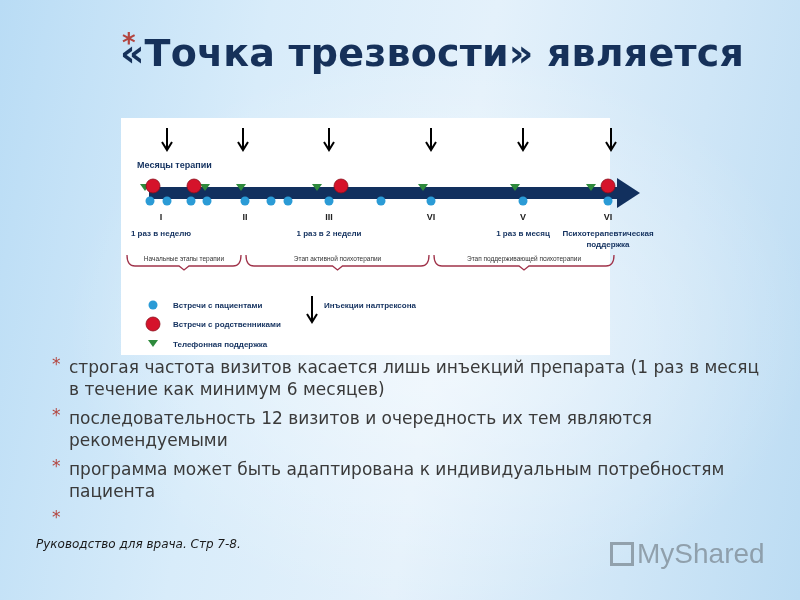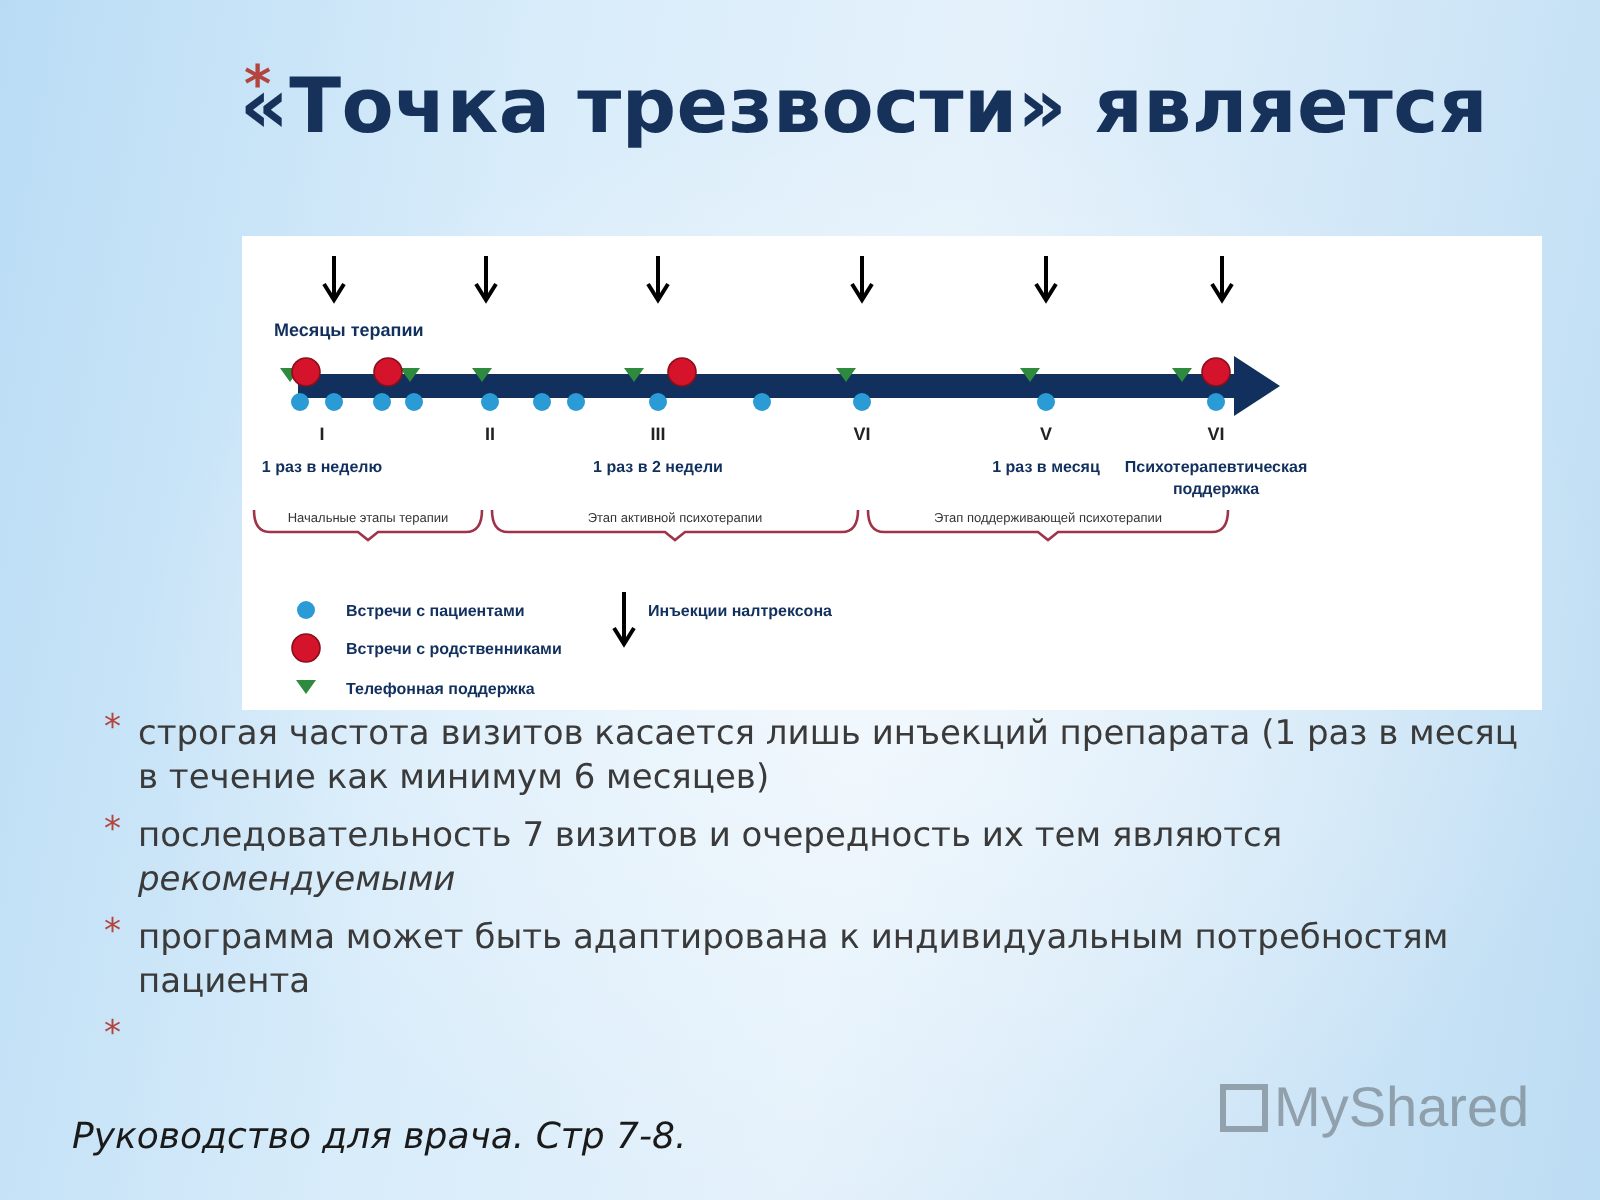--- a/index.html
+++ b/index.html
@@ -18,38 +18,38 @@
     font-size: 26px; font-weight: bold; line-height: 1;
   }
   .title {
     position: absolute; right: 56px; top: 30px; text-align: right;
     color: #16315a; font-family: "DejaVu Sans", sans-serif; font-weight: bold;
     font-size: 38px; line-height: 46px; letter-spacing: 0.2px;
   }
   .title .line { display: block; }
 
   .diagram {
-    position: absolute; left: 121px; top: 118px; width: 650px; height: 237px;
+    position: absolute; left: 121px; top: 118px; width: 489px; height: 237px;
     background: #ffffff;
   }
   .diagram svg { position: absolute; left: 0; top: 0; }
   .d-text { font-family: "Liberation Sans", sans-serif; }
 
   .bullets {
     position: absolute; left: 52px; top: 356px; width: 720px;
     color: #3a3a3a; font-family: "DejaVu Sans", sans-serif; font-size: 17px;
   }
   .bullet { position: relative; padding-left: 17px; margin-bottom: 7px; line-height: 22px; }
   .bullet .star {
     position: absolute; left: 0; top: -3px; color: #b3453f; font-size: 17px;
   }
-  .bullet .em { font-style: italic; }
+  .bullet .em { }
   .footnote {
-    position: absolute; left: 36px; top: 558px; color: #1a1a1a;
-    font-family: "DejaVu Sans", sans-serif; font-style: italic; font-size: 18px;
+    position: absolute; left: 36px; top: 537px; color: #1a1a1a;
+    font-family: "DejaVu Sans", sans-serif; font-style: italic; font-size: 12px;
   }
   .watermark {
     position: absolute; left: 610px; top: 538px; color: #7d8a94;
     font-family: "Liberation Sans", sans-serif; font-size: 28px; opacity: 0.75;
   }
   .watermark .wm-icon {
     display: inline-block; width: 24px; height: 24px; border: 3px solid #7d8a94;
     vertical-align: -3px; margin-right: 3px; box-sizing: border-box;
   }
 </style>
@@ -132,21 +132,21 @@
     </svg>
 </div>
 
 <div class="bullets">
   <div class="bullet">
     <span class="star">*</span>
     <span>строгая частота визитов касается лишь инъекций препарата (1 раз в месяц в течение как минимум 6 месяцев)</span>
   </div>
   <div class="bullet">
     <span class="star">*</span>
-    <span>последовательность 7 визитов и очередность их тем являются </span><span class="em">рекомендуемыми</span>
+    <span>последовательность 12 визитов и очередность их тем являются </span><span class="em">рекомендуемыми</span>
   </div>
   <div class="bullet">
     <span class="star">*</span>
     <span>программа может быть адаптирована к индивидуальным потребностям пациента</span>
   </div>
   <div class="bullet">
     <span class="star">*</span>
   </div>
 </div>
 

